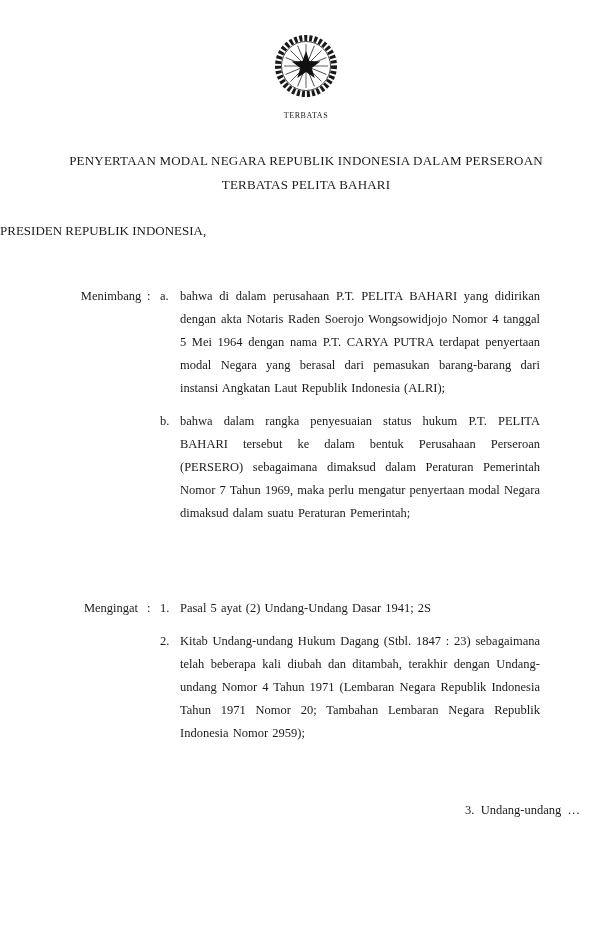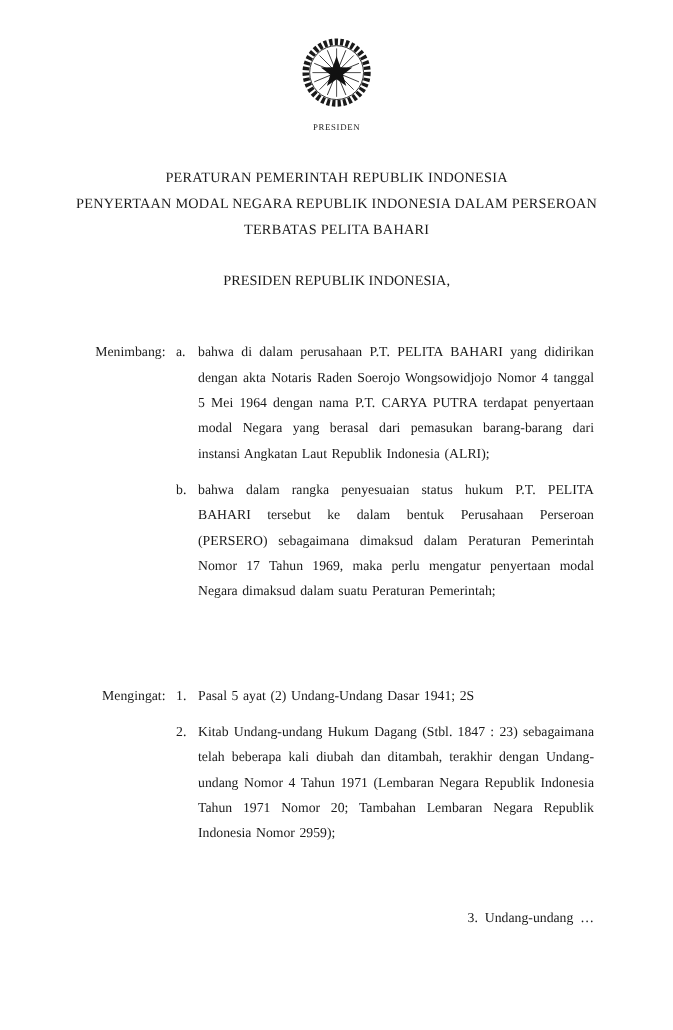--- a/index.html
+++ b/index.html
@@ -23,42 +23,42 @@
     text-align: center;
     margin-top: 28px;
     font-size: 13px;
     line-height: 24px;
     letter-spacing: 0.2px;
   }
   .title-subject { width: 492px; margin: 0 auto; }
   .keep-spaces { white-space: pre-wrap; }
 
   .salutation {
-    text-align: center;
+    text-align: left;
     margin-top: 22px;
     font-size: 13px;
     line-height: 24px;
   }
 
   .clauses { margin-top: 42px; padding: 0 72px 0 75px; font-size: 12.5px; }
   .clause-row {
     display: grid;
     grid-template-columns: 72px 13px 20px 1fr;
     line-height: 23px;
   }
-  .clause-label { text-align: right; }
+  .clause-label { text-align: center; }
   .clause-colon { text-align: left; }
   .clause-marker { text-align: left; }
   .clause-text { text-align: justify; word-spacing: 1px; font-family: Liberation Serif, serif; }
   .gap-sm { margin-top: 10px; }
   .gap-lg { margin-top: 72px; }
 
   .catchword {
     text-align: right;
-    padding-right: 72px;
+    padding-right: 32px;
     margin-top: 54px;
     font-size: 12.5px;
     line-height: 23px;
   }
 </style>
 </head>
 <body>
 
 <div class="page">
 
@@ -71,44 +71,43 @@
         <line x1="48" y1="18" x2="48" y2="62" transform="rotate(67.5 48 40)"></line>
         <line x1="48" y1="18" x2="48" y2="62" transform="rotate(90 48 40)"></line>
         <line x1="48" y1="18" x2="48" y2="62" transform="rotate(112.5 48 40)"></line>
         <line x1="48" y1="18" x2="48" y2="62" transform="rotate(135 48 40)"></line>
         <line x1="48" y1="18" x2="48" y2="62" transform="rotate(157.5 48 40)"></line>
       </g>
       <circle cx="48" cy="40" r="24.5" fill="none" stroke="#1a1a1a" stroke-width="0.8"></circle>
       <circle cx="48" cy="40" r="28" fill="none" stroke="#1a1a1a" stroke-width="6" stroke-dasharray="3 2"></circle>
       <polygon fill="#111111" points="48,25 51.5,35.1 62.3,35.4 53.7,41.9 56.8,52.1 48,46 39.2,52.1 42.3,41.9 33.7,35.4 44.5,35.1"></polygon>
     </svg>
-    <div class="letterhead-line first">PRESIDEN</div>
+    <div class="letterhead-line first">TERBATAS</div>
   </div>
 
   <div class="title-block">
-    <div class="title-line">PERATURAN PEMERINTAH REPUBLIK INDONESIA</div>
     <div class="title-line title-subject">PENYERTAAN MODAL NEGARA REPUBLIK INDONESIA DALAM PERSEROAN TERBATAS PELITA BAHARI</div>
   </div>
 
   <div class="salutation">PRESIDEN REPUBLIK INDONESIA,</div>
 
   <div class="clauses">
 
     <div class="clause-row">
       <div class="clause-label">Menimbang</div>
       <div class="clause-colon">:</div>
       <div class="clause-marker">a.</div>
       <div class="clause-text">bahwa di dalam perusahaan P.T. PELITA BAHARI yang didirikan dengan akta Notaris Raden Soerojo Wongsowidjojo Nomor 4 tanggal 5 Mei 1964 dengan nama P.T. CARYA PUTRA terdapat penyertaan modal Negara yang berasal dari pemasukan barang-barang dari instansi Angkatan Laut Republik Indonesia (ALRI);</div>
     </div>
 
     <div class="clause-row gap-sm">
       <div class="clause-label"></div>
       <div class="clause-colon"></div>
       <div class="clause-marker">b.</div>
-      <div class="clause-text">bahwa dalam rangka penyesuaian status hukum P.T. PELITA BAHARI tersebut ke dalam bentuk Perusahaan Perseroan (PERSERO) sebagaimana dimaksud dalam Peraturan Pemerintah Nomor 17 Tahun 1969, maka perlu mengatur penyertaan modal Negara dimaksud dalam suatu Peraturan Pemerintah;</div>
+      <div class="clause-text">bahwa dalam rangka penyesuaian status hukum P.T. PELITA BAHARI tersebut ke dalam bentuk Perusahaan Perseroan (PERSERO) sebagaimana dimaksud dalam Peraturan Pemerintah Nomor 7 Tahun 1969, maka perlu mengatur penyertaan modal Negara dimaksud dalam suatu Peraturan Pemerintah;</div>
     </div>
 
     <div class="clause-row gap-lg">
       <div class="clause-label">Mengingat</div>
       <div class="clause-colon">:</div>
       <div class="clause-marker">1.</div>
       <div class="clause-text">Pasal 5 ayat (2) Undang-Undang Dasar 1941; 2S</div>
     </div>
 
     <div class="clause-row gap-sm">

